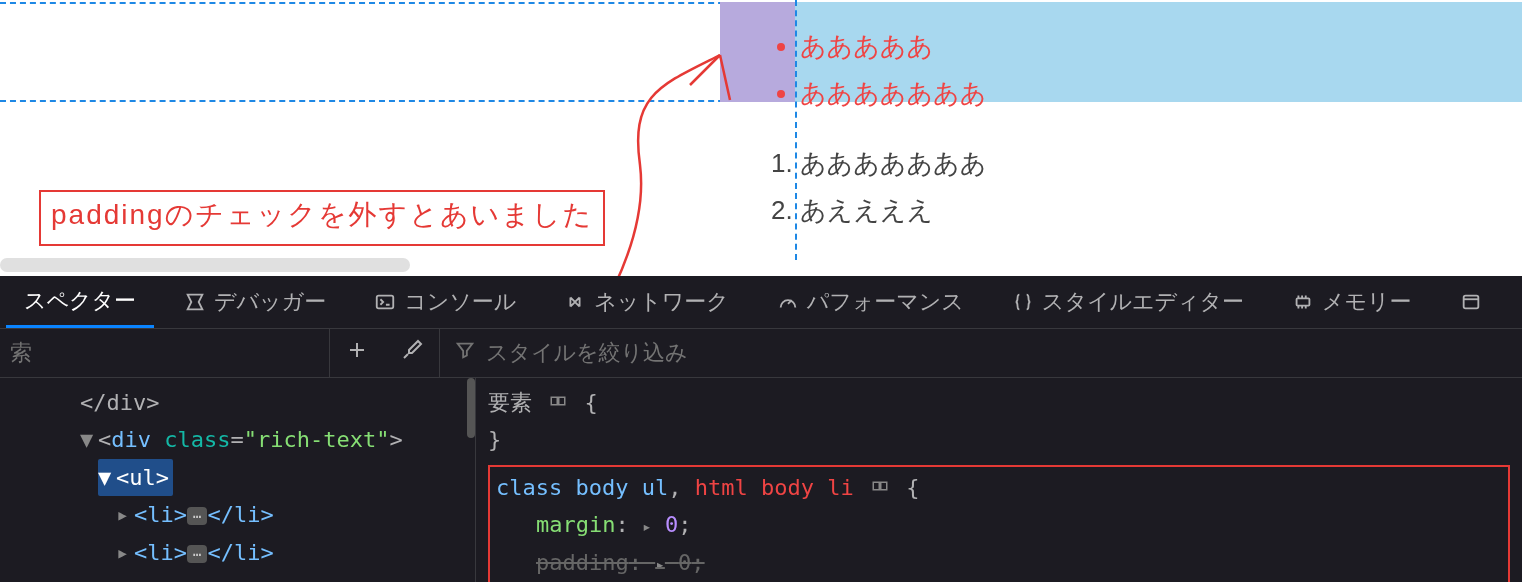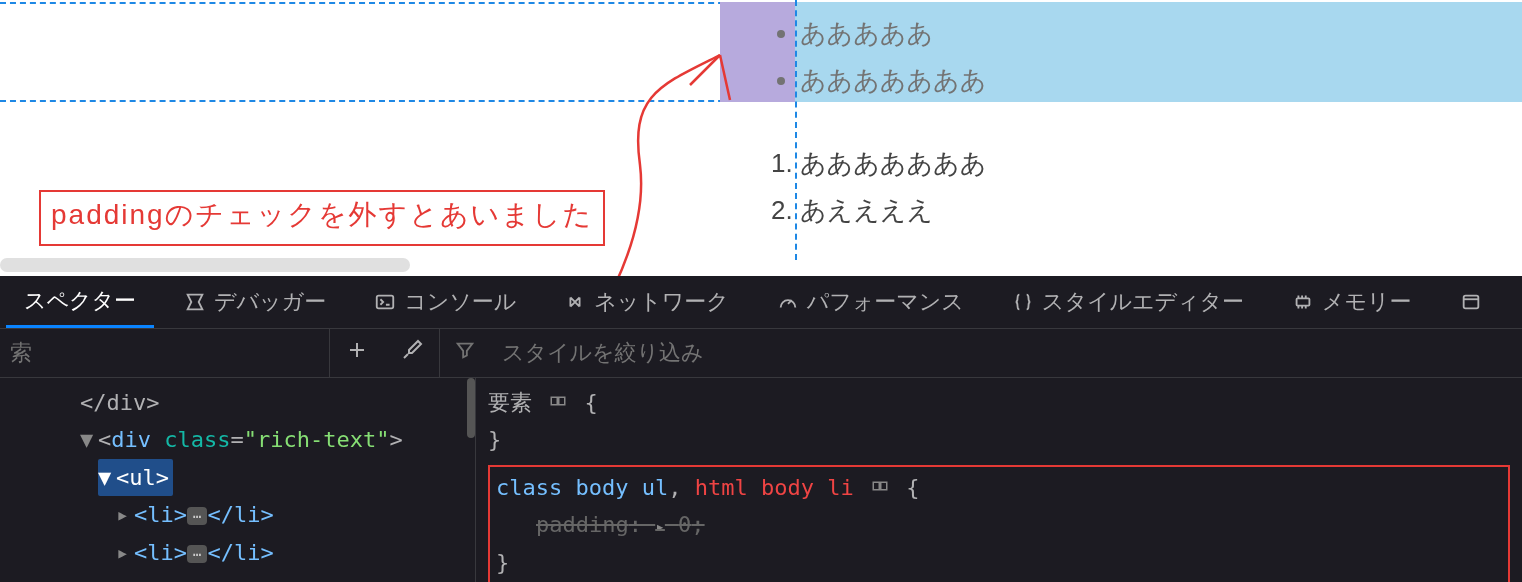--- a/index.html
+++ b/index.html
@@ -48,27 +48,27 @@
 .vline {
   position: absolute;
   top: 0;
   left: 795px;
   width: 0;
   height: 260px;
   border-left: 2px dashed #1e88e5;
 }
 .ul-list {
   position: absolute;
-  top: 10px;
+  top: 23px;
   left: 760px;
   margin: 0;
   padding: 0 0 0 40px;
   list-style: disc;
   font-size: 26px;
-  color: #737373;
+  color: #ef4444;
 }
 .ul-list li { margin: 0; padding: 6px 0; }
 .ol-list {
   position: absolute;
   top: 140px;
   left: 760px;
   margin: 0;
   padding: 0 0 0 40px;
   font-size: 26px;
   color: #444;
@@ -157,21 +157,21 @@
   display: flex;
   align-items: center;
   justify-content: space-around;
   border-right: 1px solid #38383d;
 }
 .tool-icons span { cursor:pointer; color:#b1b1b3; }
 .filter-area {
   flex: 1;
   display: flex;
   align-items: center;
-  gap: 26px;
+  gap: 10px;
   padding: 0 14px;
   color: #737373;
 }
 
 .dt-body {
   display: flex;
   height: calc(100% - 102px);
   margin-left: 36px;
 }
 .dom-panel {
@@ -381,19 +381,22 @@
           <span class="sel-active">class body ul</span><span class="punc">, </span><span class="sel-inactive">html body li</span>
           <span class="flex-icon">
             <svg width="18" height="18" viewBox="0 0 24 24" fill="none" stroke="#888" stroke-width="2">
                 <rect x="3" y="7" width="8" height="10"></rect>
                 <rect x="13" y="7" width="8" height="10"></rect>
               </svg>
           </span>
           <span class="punc">{</span>
         </div>
         <div style="padding-left:40px">
+          <span class="prop">margin</span><span class="punc">: </span><span class="ruletri">▸</span> <span class="valnum">0</span><span class="punc">;</span>
+        </div>
+        <div style="padding-left:40px">
           <span class="strike"><span>padding</span>: <span class="ruletri">▸</span> <span>0</span>;</span>
         </div>
         <div class="punc">}</div>
       </div>
     </div>
   </div>
 </div>
 
 </body></html>

